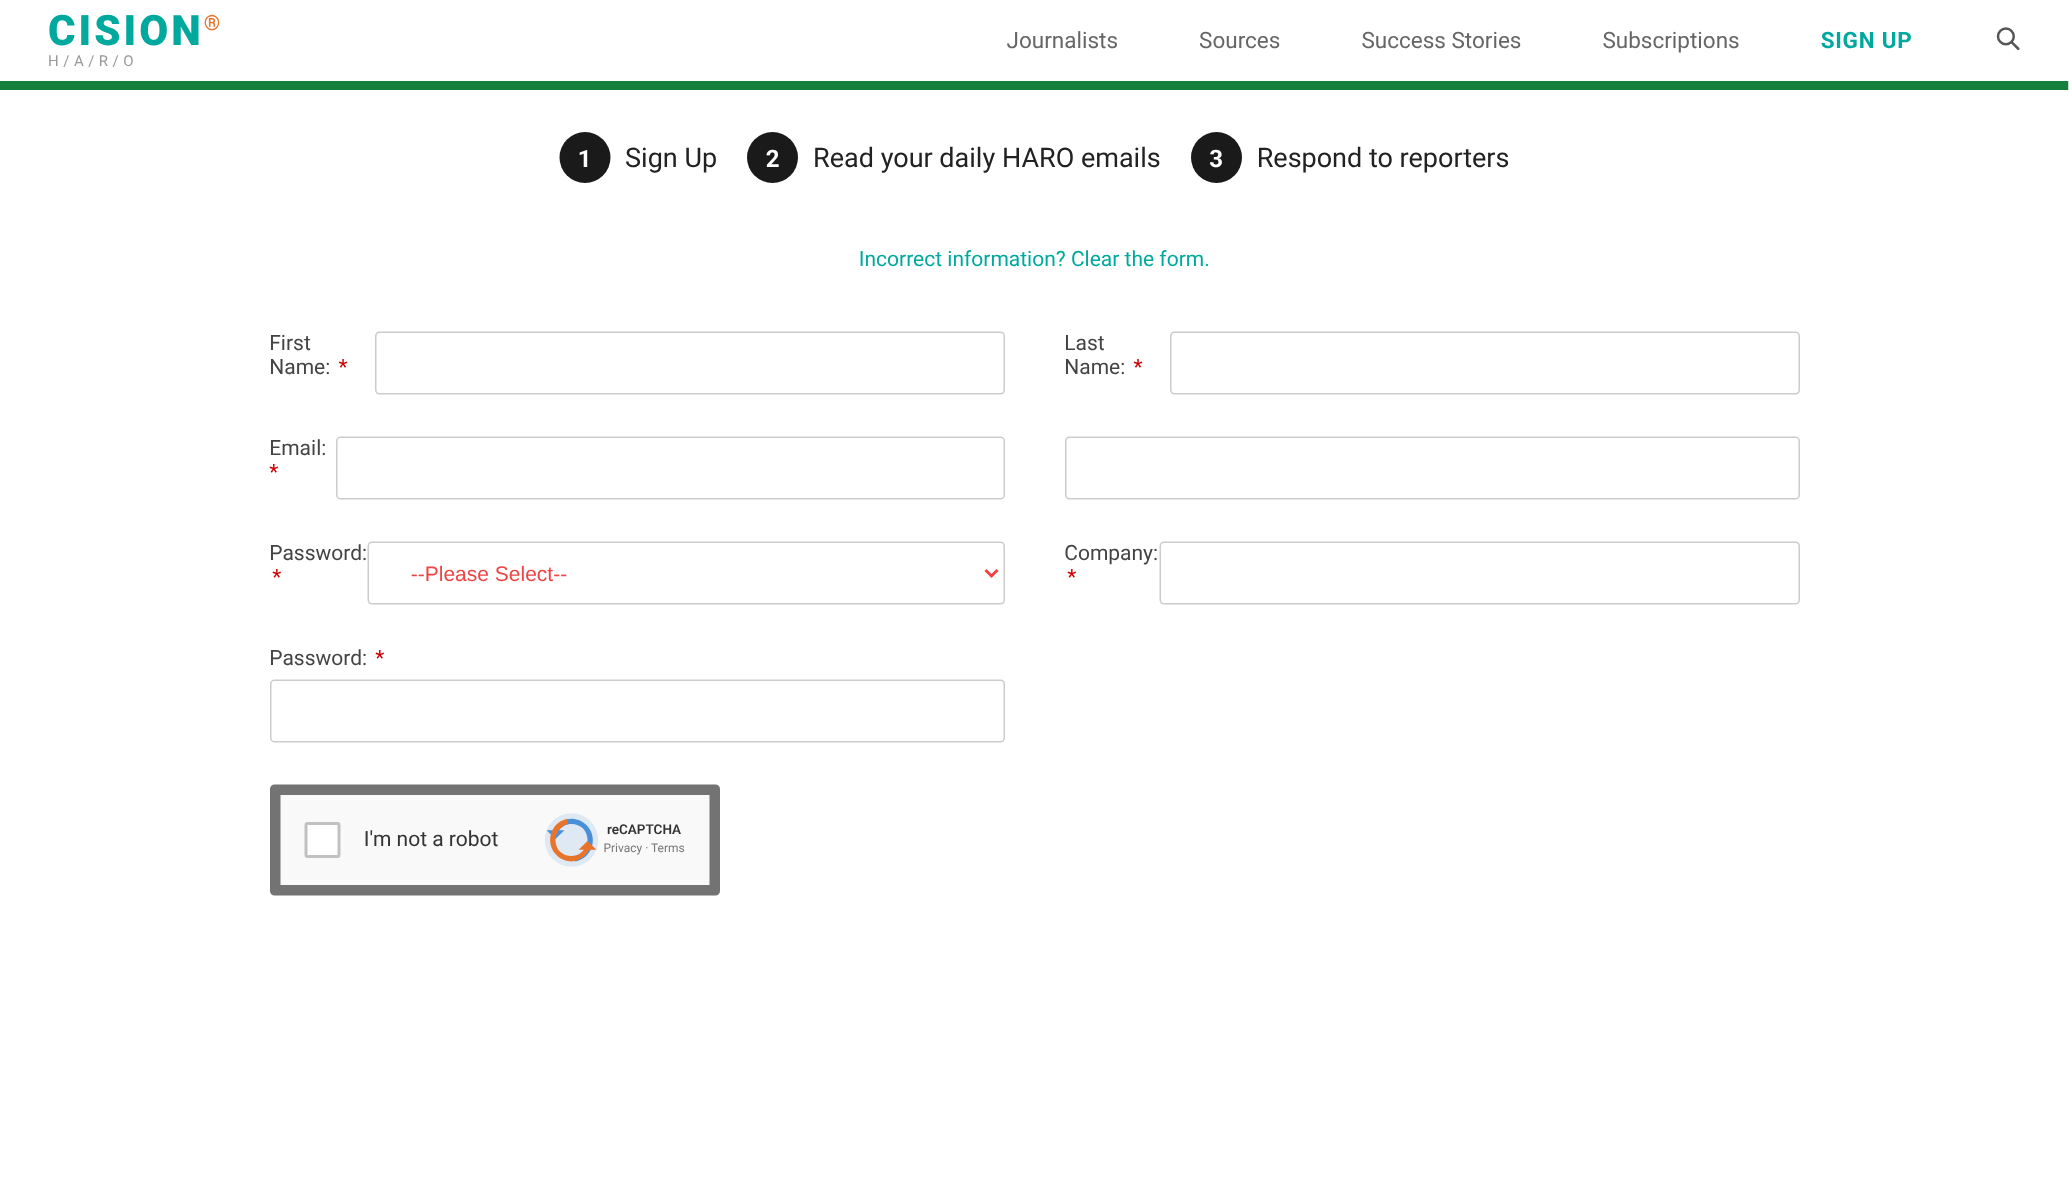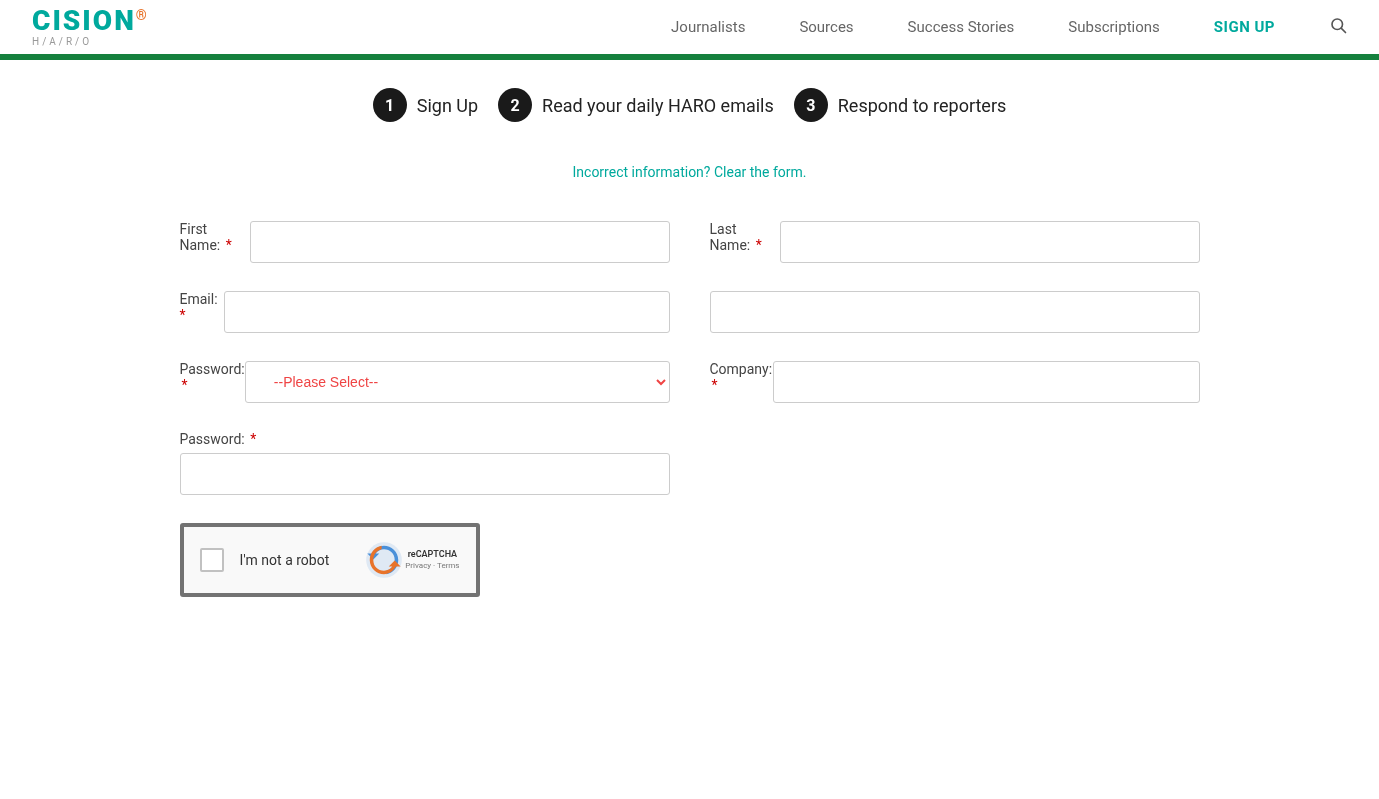--- a/index.html
+++ b/index.html
@@ -201,21 +201,21 @@
       flex-direction: column;
     }
 
     
     .recaptcha-wrapper {
       margin-top: 20px;
       width: 300px;
     }
 
     .recaptcha-box {
-      border: 4px solid #737373;
+      border: 7px solid #737373;
       border-radius: 3px;
       background: #f9f9f9;
       display: flex;
       align-items: center;
       padding: 12px 16px;
       gap: 16px;
       height: 74px;
     }
 
     .recaptcha-checkbox {

